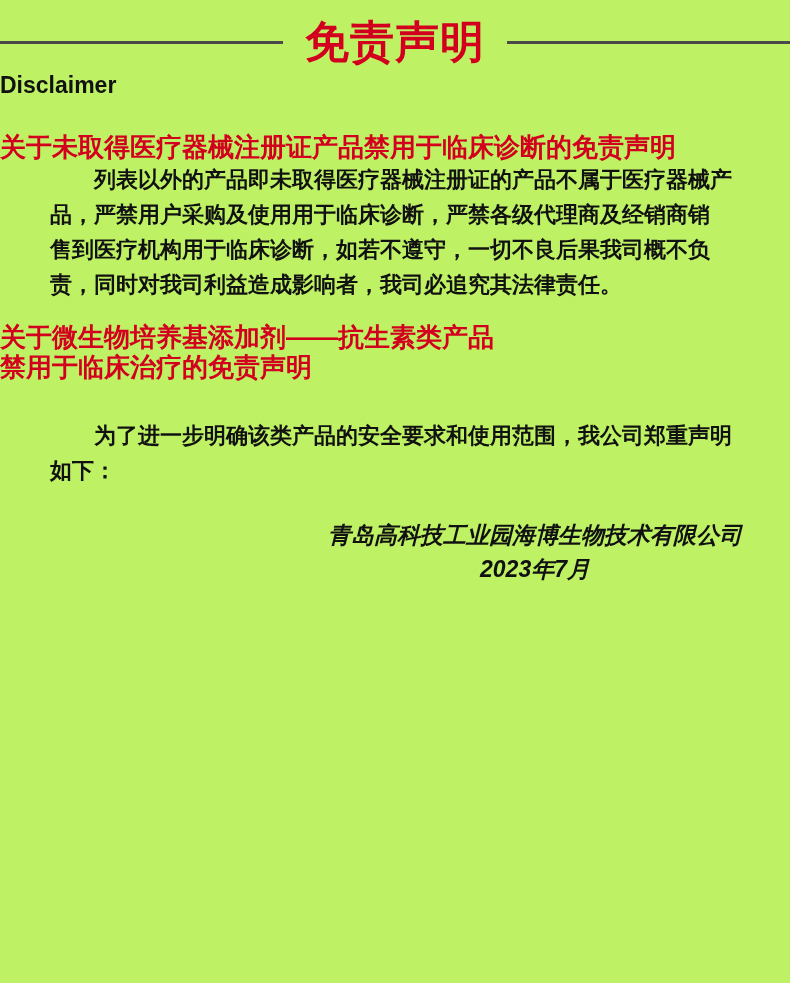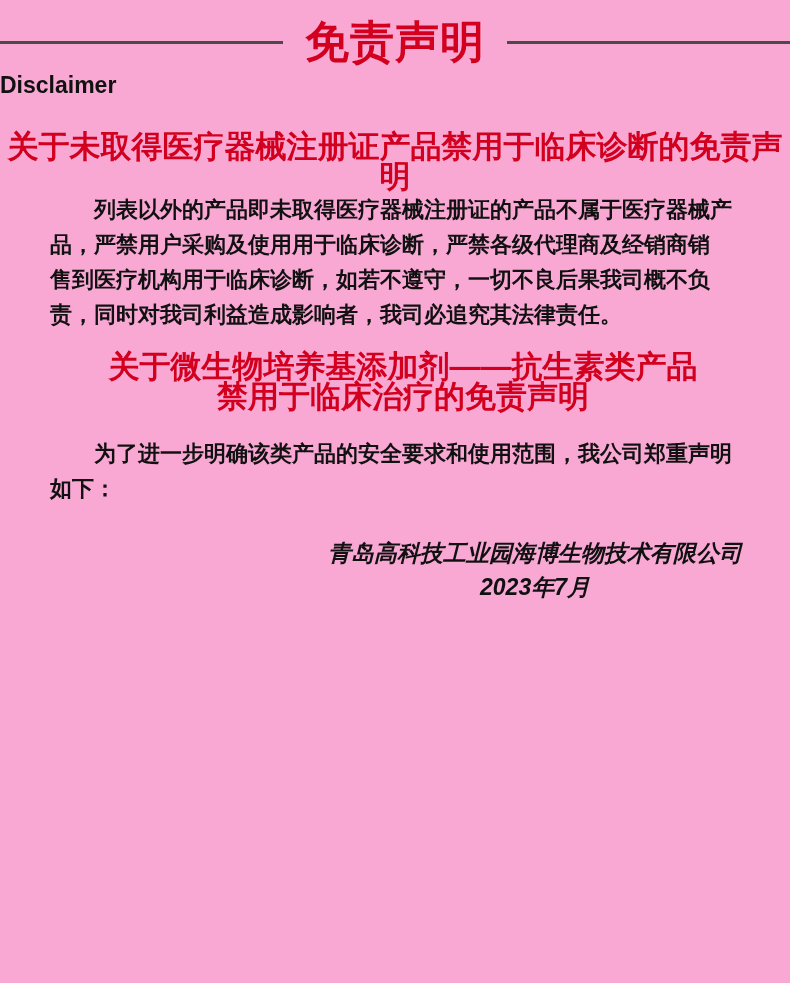--- a/index.html
+++ b/index.html
@@ -1,20 +1,20 @@
 <!DOCTYPE html>
 <html><head>
 <meta charset="utf-8">
 <style>
   html, body { margin: 0; padding: 0; background: #ffffff; }
   .page {
     position: relative;
     width: 790px;
     height: 983px;
-    background: #f9a8d4;
+    background: #bef264;
     overflow: hidden;
     font-family: "Liberation Sans", "DejaVu Sans", sans-serif;
     font-weight: 700;
     color: #111111;
   }
   
   .title-row {
     display: flex;
     align-items: center;
     margin-top: 18px;
@@ -37,39 +37,38 @@
     margin-top: 6px;
     text-align: left;
     font-size: 23px;
     line-height: 26px;
     color: #111111;
   }
   
   .red-heading {
     margin: 0;
     color: #d2001e;
-    font-size: 31px;
+    font-size: 26px;
     line-height: 30px;
-    text-align: center;
     white-space: pre-line;
   }
   .red-heading.h1gap { margin-top: 34px; }
-  .red-heading.h2gap { margin-top: 20px; margin-left: 16px; }
+  .red-heading.h2gap { margin-top: 20px; }
   
   .body-para {
     margin: 0;
     padding: 0 50px;
     font-size: 22px;
     line-height: 35px;
     color: #111111;
     text-indent: 2em;
     white-space: pre;
   }
   .body-para.first { margin-top: 33px; }
-  .body-para.first2 { margin-top: 24px; }
+  .body-para.first2 { margin-top: 36px; }
   
   .signature {
     margin-top: 30px;
     padding-left: 280px;
     text-align: center;
     font-size: 23px;
     line-height: 34px;
     color: #111111;
     font-style: italic;
   }

